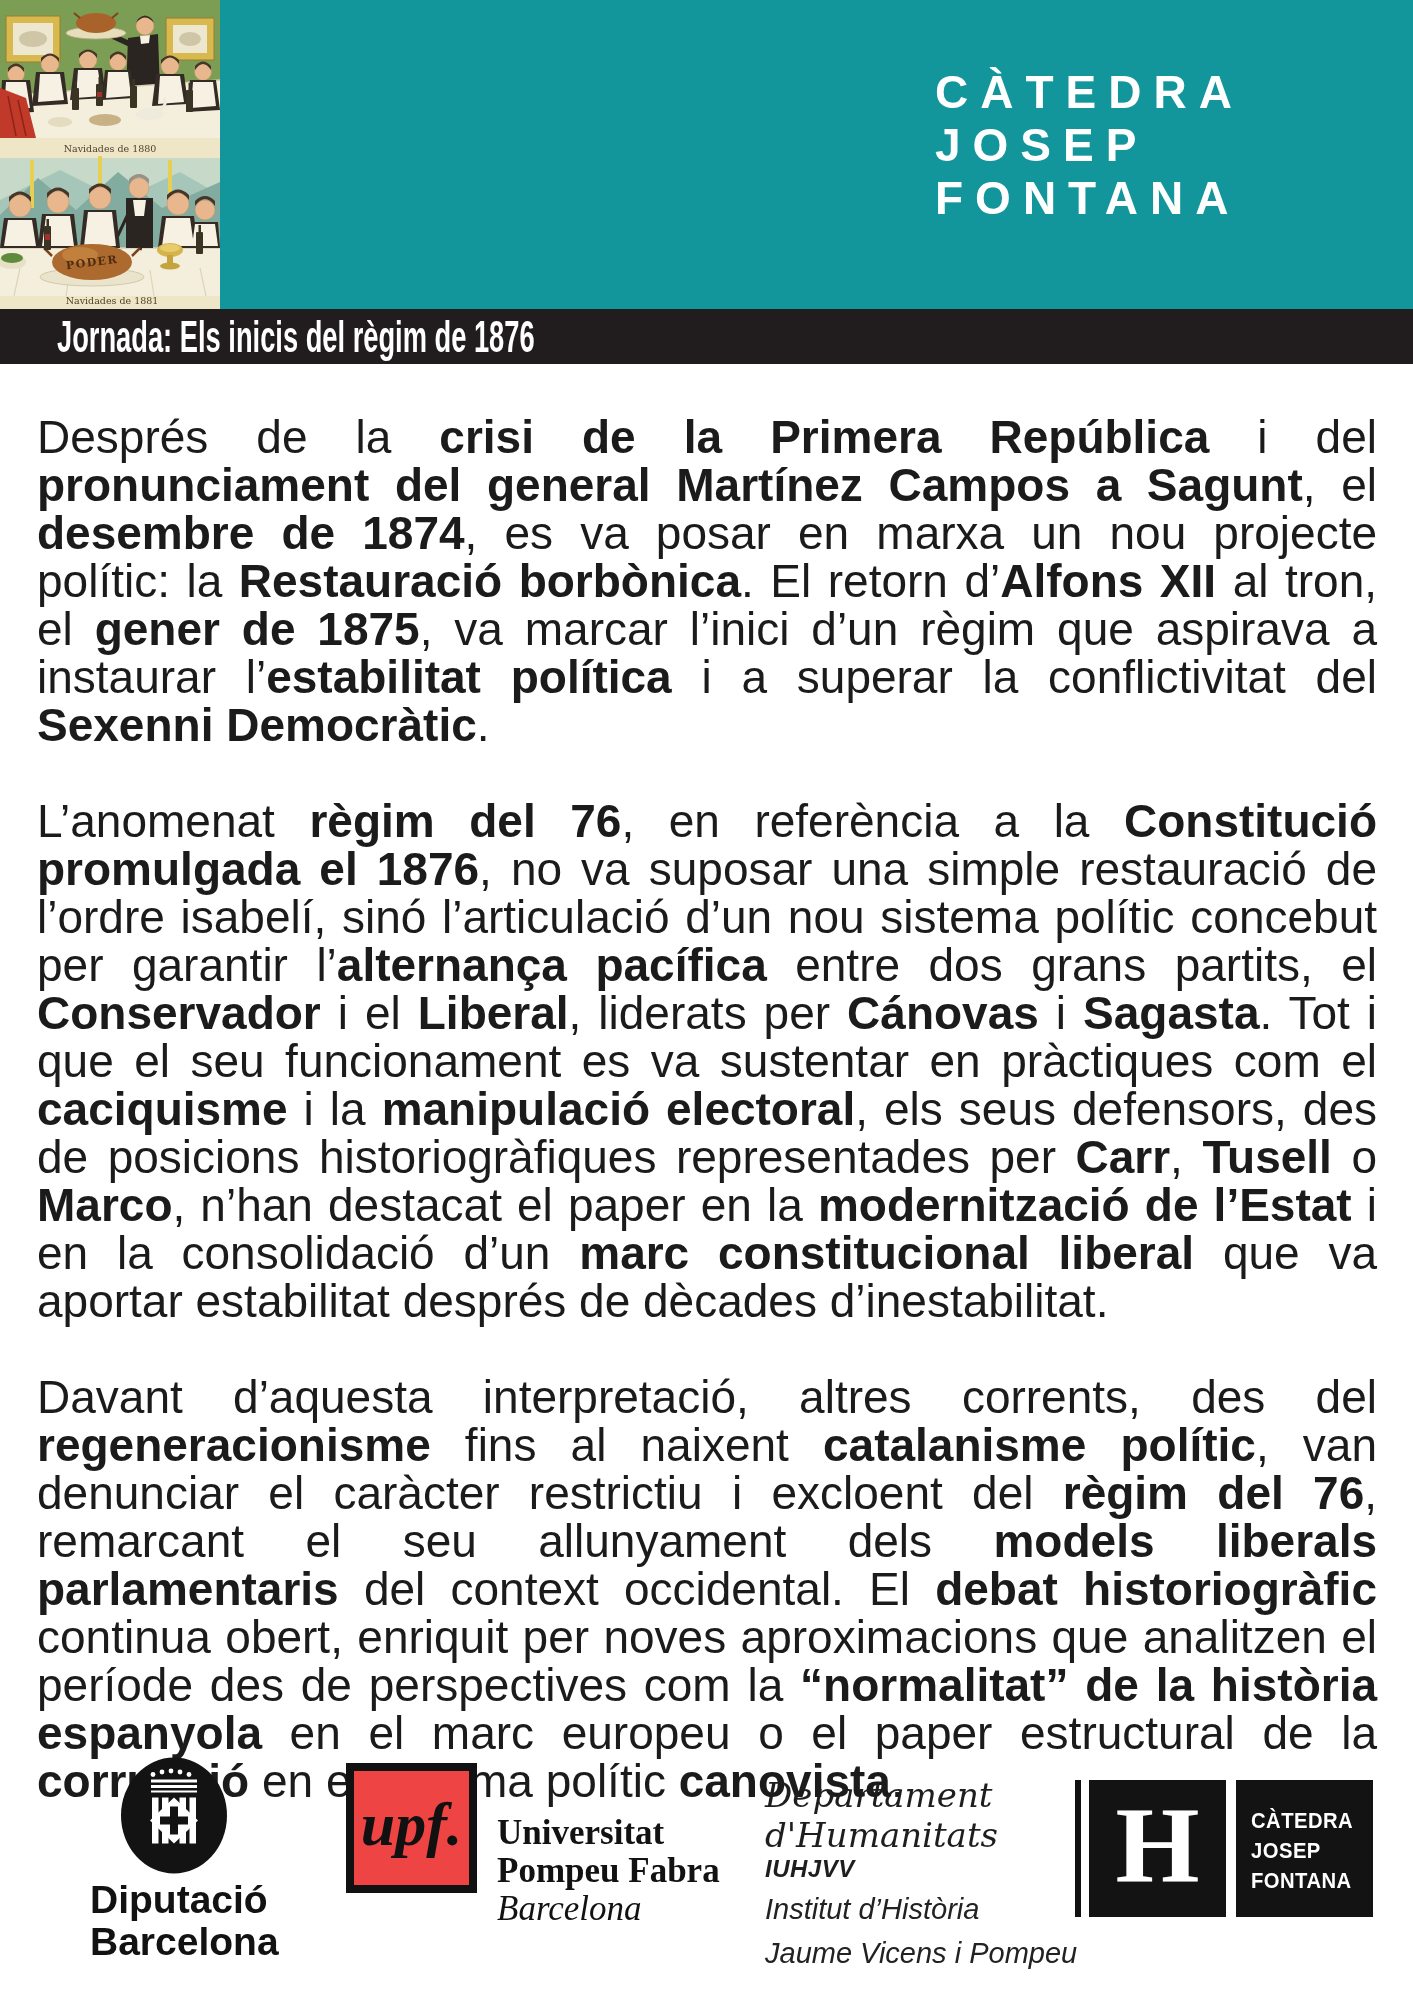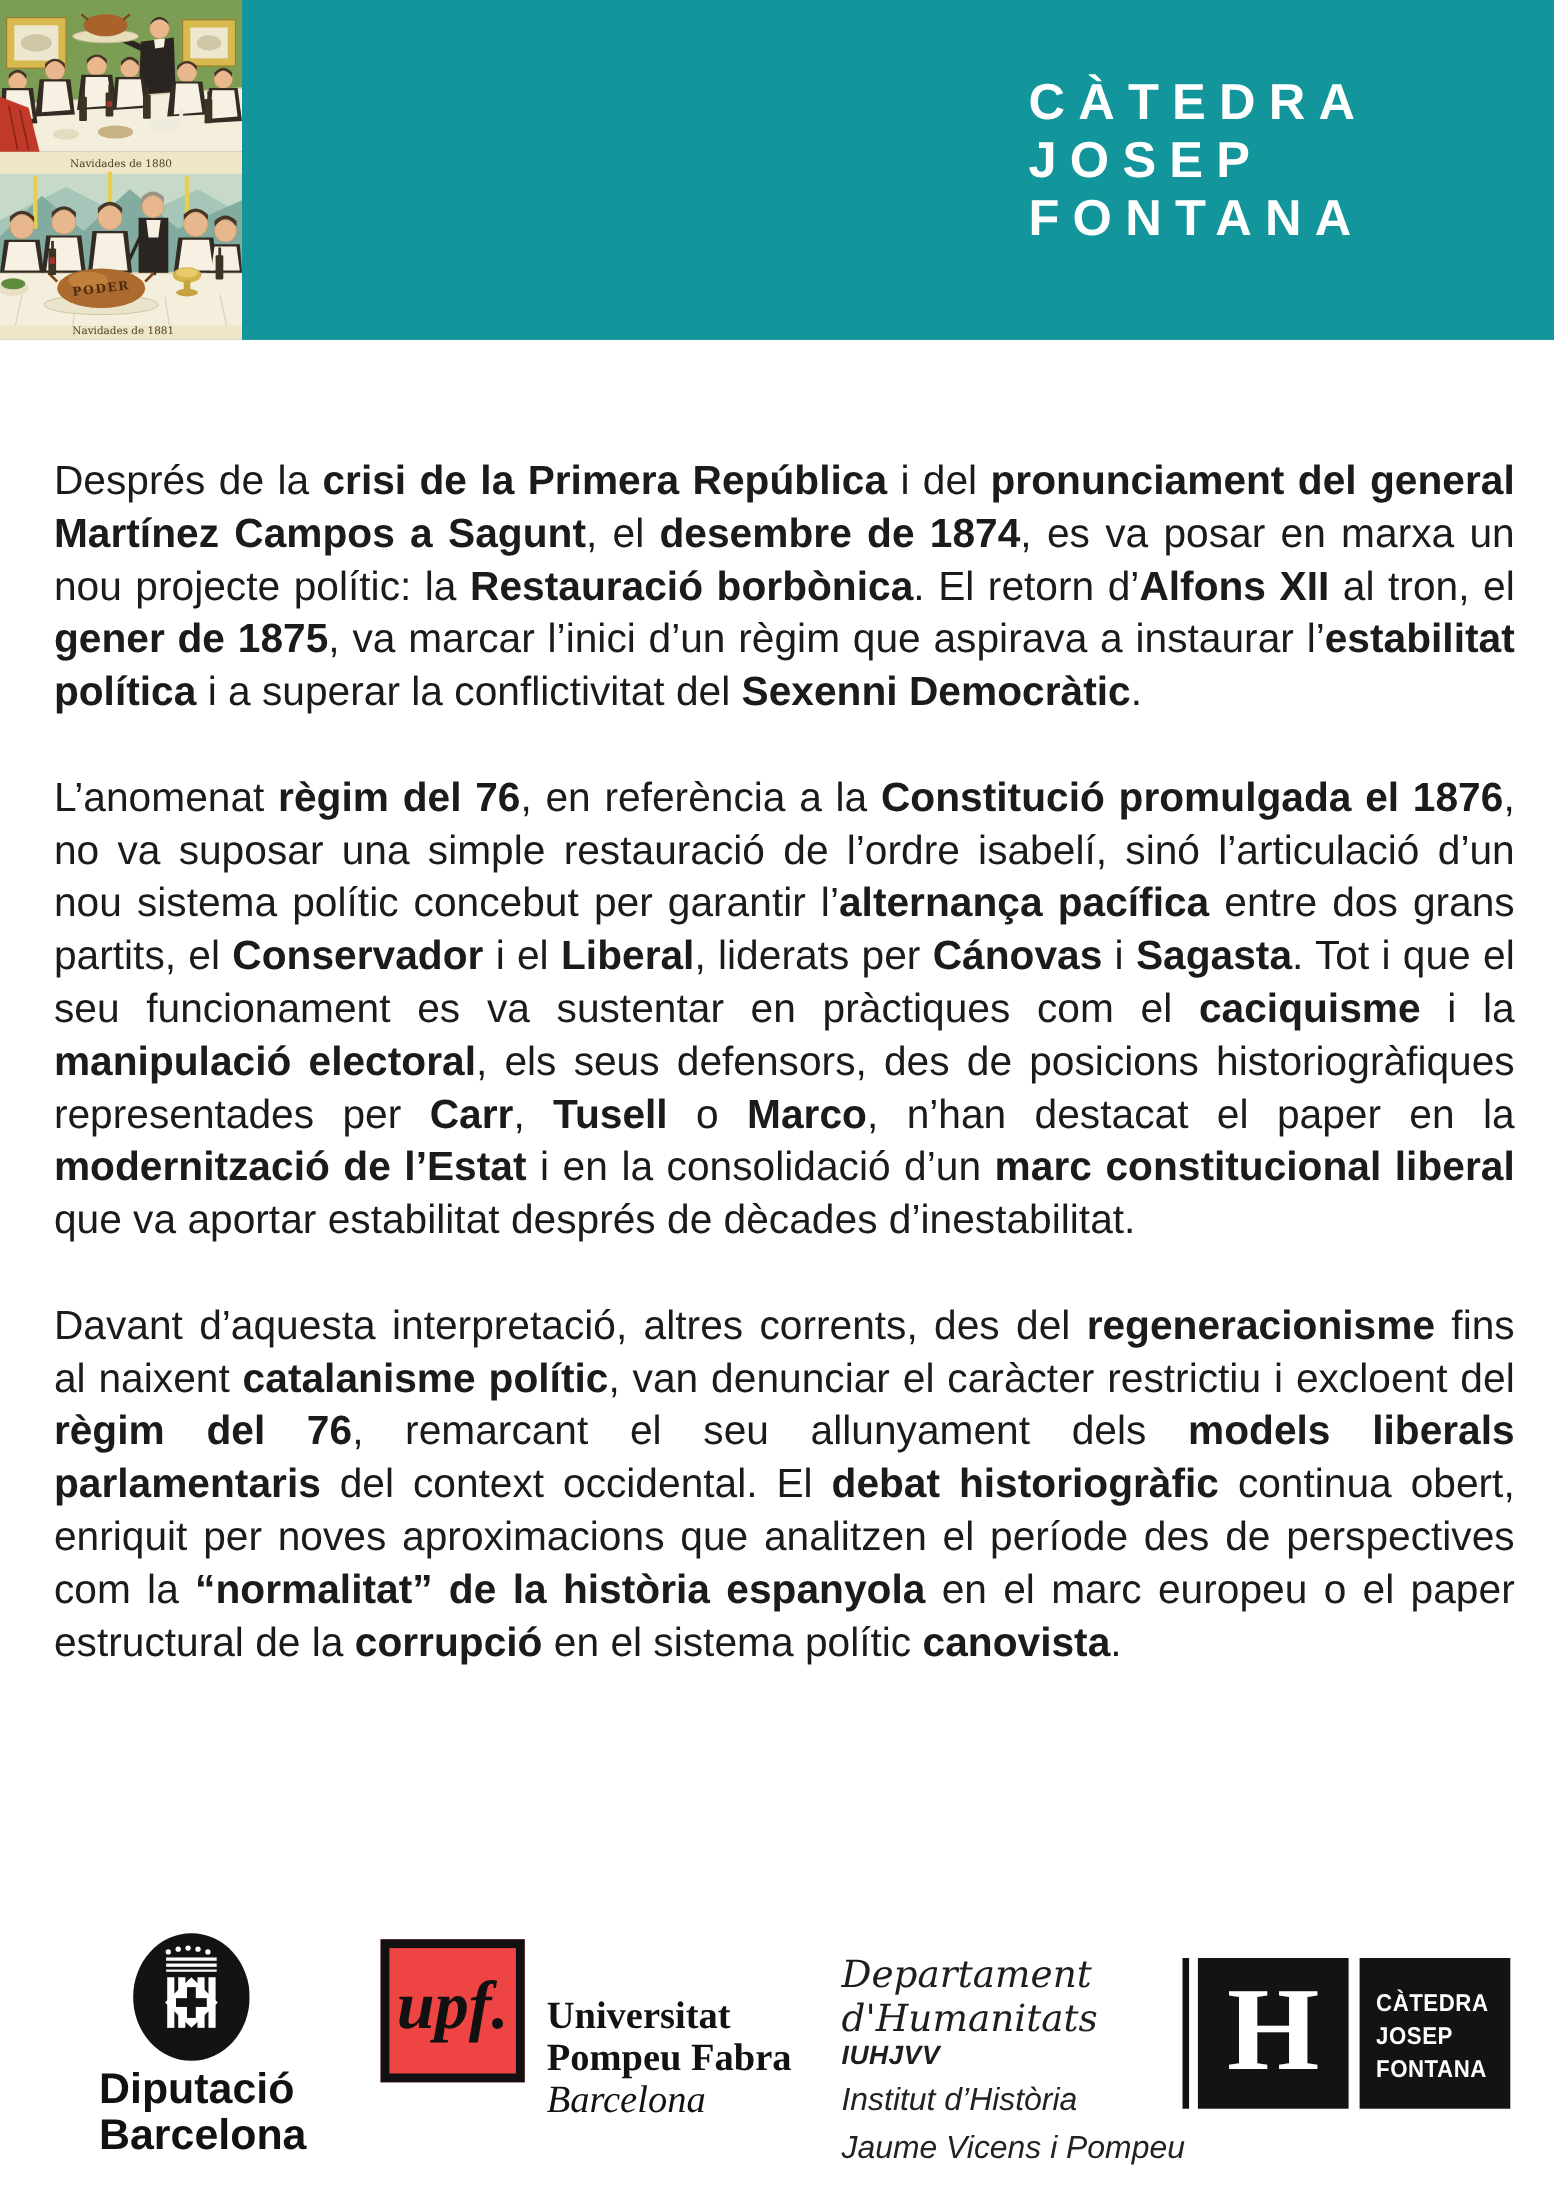--- a/index.html
+++ b/index.html
@@ -26,22 +26,22 @@
     position:absolute;top:309px;left:0;width:1413px;height:55px;background:var(--bar);
     display:flex;align-items:center;
   }
   .title-bar .title{
     margin-left:57px;color:#fff;font-weight:bold;font-size:44px;white-space:nowrap;
     transform:scaleX(0.62);transform-origin:left center;letter-spacing:0px;
   }
   
   .article{position:absolute;top:413px;left:37px;width:1340px;}
   .article p{
-    font-size:37px;line-height:48px;text-align:justify;color:var(--ink);
-    margin:0 0 48px 12px;
+    font-size:46px;line-height:48px;text-align:justify;color:var(--ink);
+    margin:0 0 48px 0;
   }
   .article p:last-child{margin-bottom:0;}
   .article strong{font-weight:bold;}
   
   .sponsor{position:absolute;}
   
   .dipu-emblem{position:absolute;left:121px;top:1757px;width:106px;height:117px;display:block;}
   .dipu-text{position:absolute;left:90px;top:1879px;font-weight:bold;font-size:39px;line-height:42px;color:#121212;}
   
   .upf-box{
@@ -233,20 +233,23 @@
       <text x="112" y="304" text-anchor="middle" font-family="DejaVu Serif, serif" font-size="9.5" fill="#514129">Navidades de 1881</text>
     </svg>
 
     <div class="brand">
       <div class="brand-line">CÀTEDRA</div>
       <div class="brand-line">JOSEP</div>
       <div class="brand-line">FONTANA</div>
     </div>
   </header>
 
+  <div class="title-bar">
+    <span class="title">Jornada: Els inicis del règim de 1876</span>
+  </div>
 
   <main class="article">
     <p><span>Després de la </span><strong>crisi de la Primera República</strong><span> i del </span><strong>pronunciament del general Martínez Campos a Sagunt</strong><span>, el </span><strong>desembre de 1874</strong><span>, es va posar en marxa un nou projecte polític: la </span><strong>Restauració borbònica</strong><span>. El retorn d’</span><strong>Alfons XII</strong><span> al tron, el </span><strong>gener de 1875</strong><span>, va marcar l’inici d’un règim que aspirava a instaurar l’</span><strong>estabilitat política</strong><span> i a superar la conflictivitat del </span><strong>Sexenni Democràtic</strong><span>.</span></p>
     <p><span>L’anomenat </span><strong>règim del 76</strong><span>, en referència a la </span><strong>Constitució promulgada el 1876</strong><span>, no va suposar una simple restauració de l’ordre isabelí, sinó l’articulació d’un nou sistema polític concebut per garantir l’</span><strong>alternança pacífica</strong><span> entre dos grans partits, el </span><strong>Conservador</strong><span> i el </span><strong>Liberal</strong><span>, liderats per </span><strong>Cánovas</strong><span> i </span><strong>Sagasta</strong><span>. Tot i que el seu funcionament es va sustentar en pràctiques com el </span><strong>caciquisme</strong><span> i la </span><strong>manipulació electoral</strong><span>, els seus defensors, des de posicions historiogràfiques representades per </span><strong>Carr</strong><span>, </span><strong>Tusell</strong><span> o </span><strong>Marco</strong><span>, n’han destacat el paper en la </span><strong>modernització de l’Estat</strong><span> i en la consolidació d’un </span><strong>marc constitucional liberal</strong><span> que va aportar estabilitat després de dècades d’inestabilitat.</span></p>
     <p><span>Davant d’aquesta interpretació, altres corrents, des del </span><strong>regeneracionisme</strong><span> fins al naixent </span><strong>catalanisme polític</strong><span>, van denunciar el caràcter restrictiu i excloent del </span><strong>règim del 76</strong><span>, remarcant el seu allunyament dels </span><strong>models liberals parlamentaris</strong><span> del context occidental. El </span><strong>debat historiogràfic</strong><span> continua obert, enriquit per noves aproximacions que analitzen el període des de perspectives com la </span><strong>“normalitat” de la història espanyola</strong><span> en el marc europeu o el paper estructural de la </span><strong>corrupció</strong><span> en el sistema polític </span><strong>canovista</strong><span>.</span></p>
   </main>
 
   <footer>
 
     <svg class="dipu-emblem sponsor" viewBox="0 0 106 116" xmlns="http://www.w3.org/2000/svg">

